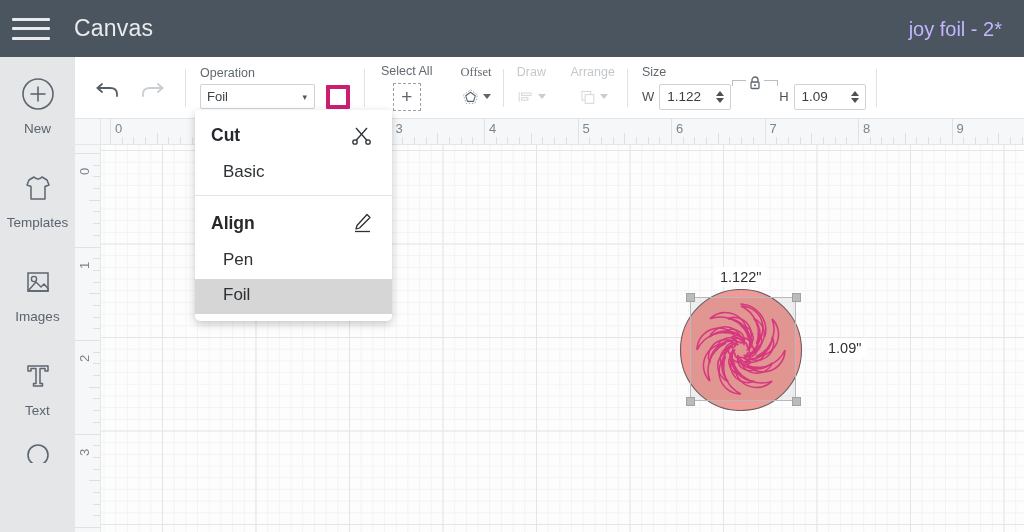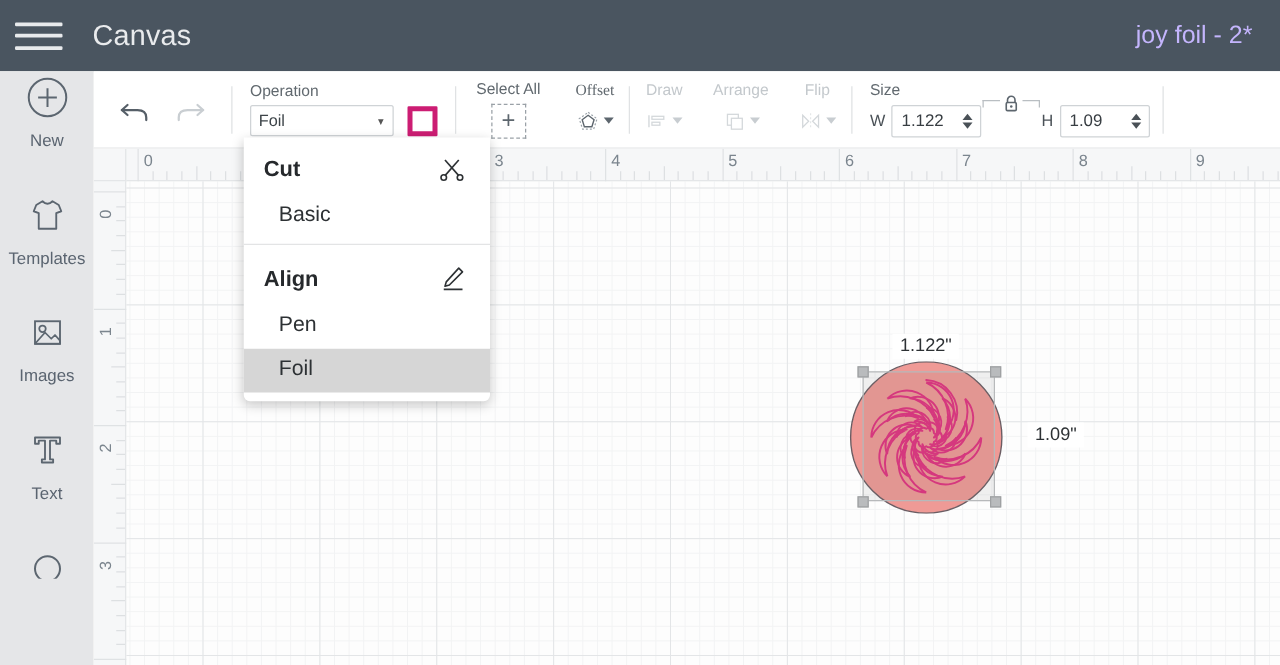--- a/index.html
+++ b/index.html
@@ -32,21 +32,21 @@
     color: #c4b5fd; font-size: 20px; font-weight: 400; margin-left: 20px;
   }
 
   
   .sidebar {
     position: absolute; left: 0; top: 57px; width: 75px; height: 475px;
     background: #e5e6e8;
   }
   .side-item {
     height: 94px; display: flex; flex-direction: column;
-    align-items: center; justify-content: flex-start; cursor: pointer;
+    align-items: center; justify-content: center; cursor: pointer;
     color: #5c6670; gap: 6px;
   }
   .side-item .si-label { font-size: 13.5px; color: #5a6470; }
   .side-icon { width: 42px; height: 42px; display: block; }
   .side-icon svg { display: block; width: 100%; height: 100%; }
 
   
   .toolbar {
     position: absolute; left: 75px; top: 57px; width: 949px; height: 62px;
     background: #ffffff; border-bottom: 1px solid #e2e4e6;
@@ -322,33 +322,20 @@
         <div class="mini-icon">
           <svg width="24" height="24" viewBox="0 0 24 24">
             <rect x="5" y="5" width="11" height="11" fill="none" stroke="#d4d8db" stroke-width="1.3"></rect>
             <rect x="9" y="9" width="11" height="11" fill="#fff" stroke="#d4d8db" stroke-width="1.3"></rect>
           </svg>
           <span class="tri dim"></span>
         </div>
       </div>
     </div>
 
-    <div class="tb-group" style="padding:0 12px;">
-      <div class="tb-col tb-col-c">
-        <div class="tb-caption dim">Flip</div>
-        <div class="mini-icon">
-          <svg width="24" height="24" viewBox="0 0 24 24">
-            <polygon points="4,6 10,12 4,18" fill="none" stroke="#d4d8db" stroke-width="1.3"></polygon>
-            <polygon points="20,6 14,12 20,18" fill="none" stroke="#d4d8db" stroke-width="1.3"></polygon>
-            <line x1="12" y1="4" x2="12" y2="20" stroke="#e2e5e7" stroke-width="1.1" stroke-dasharray="2 2"></line>
-          </svg>
-          <span class="tri dim"></span>
-        </div>
-      </div>
-    </div>
 
     <div class="tb-sep"></div>
 
     <div class="tb-group" style="padding:0 10px 0 14px;">
       <div class="tb-col">
         <div class="tb-caption">Size</div>
         <div class="size-row" style="position:relative;">
           <span class="size-label">W</span>
           <div class="num-field">
             <span>1.122</span>

